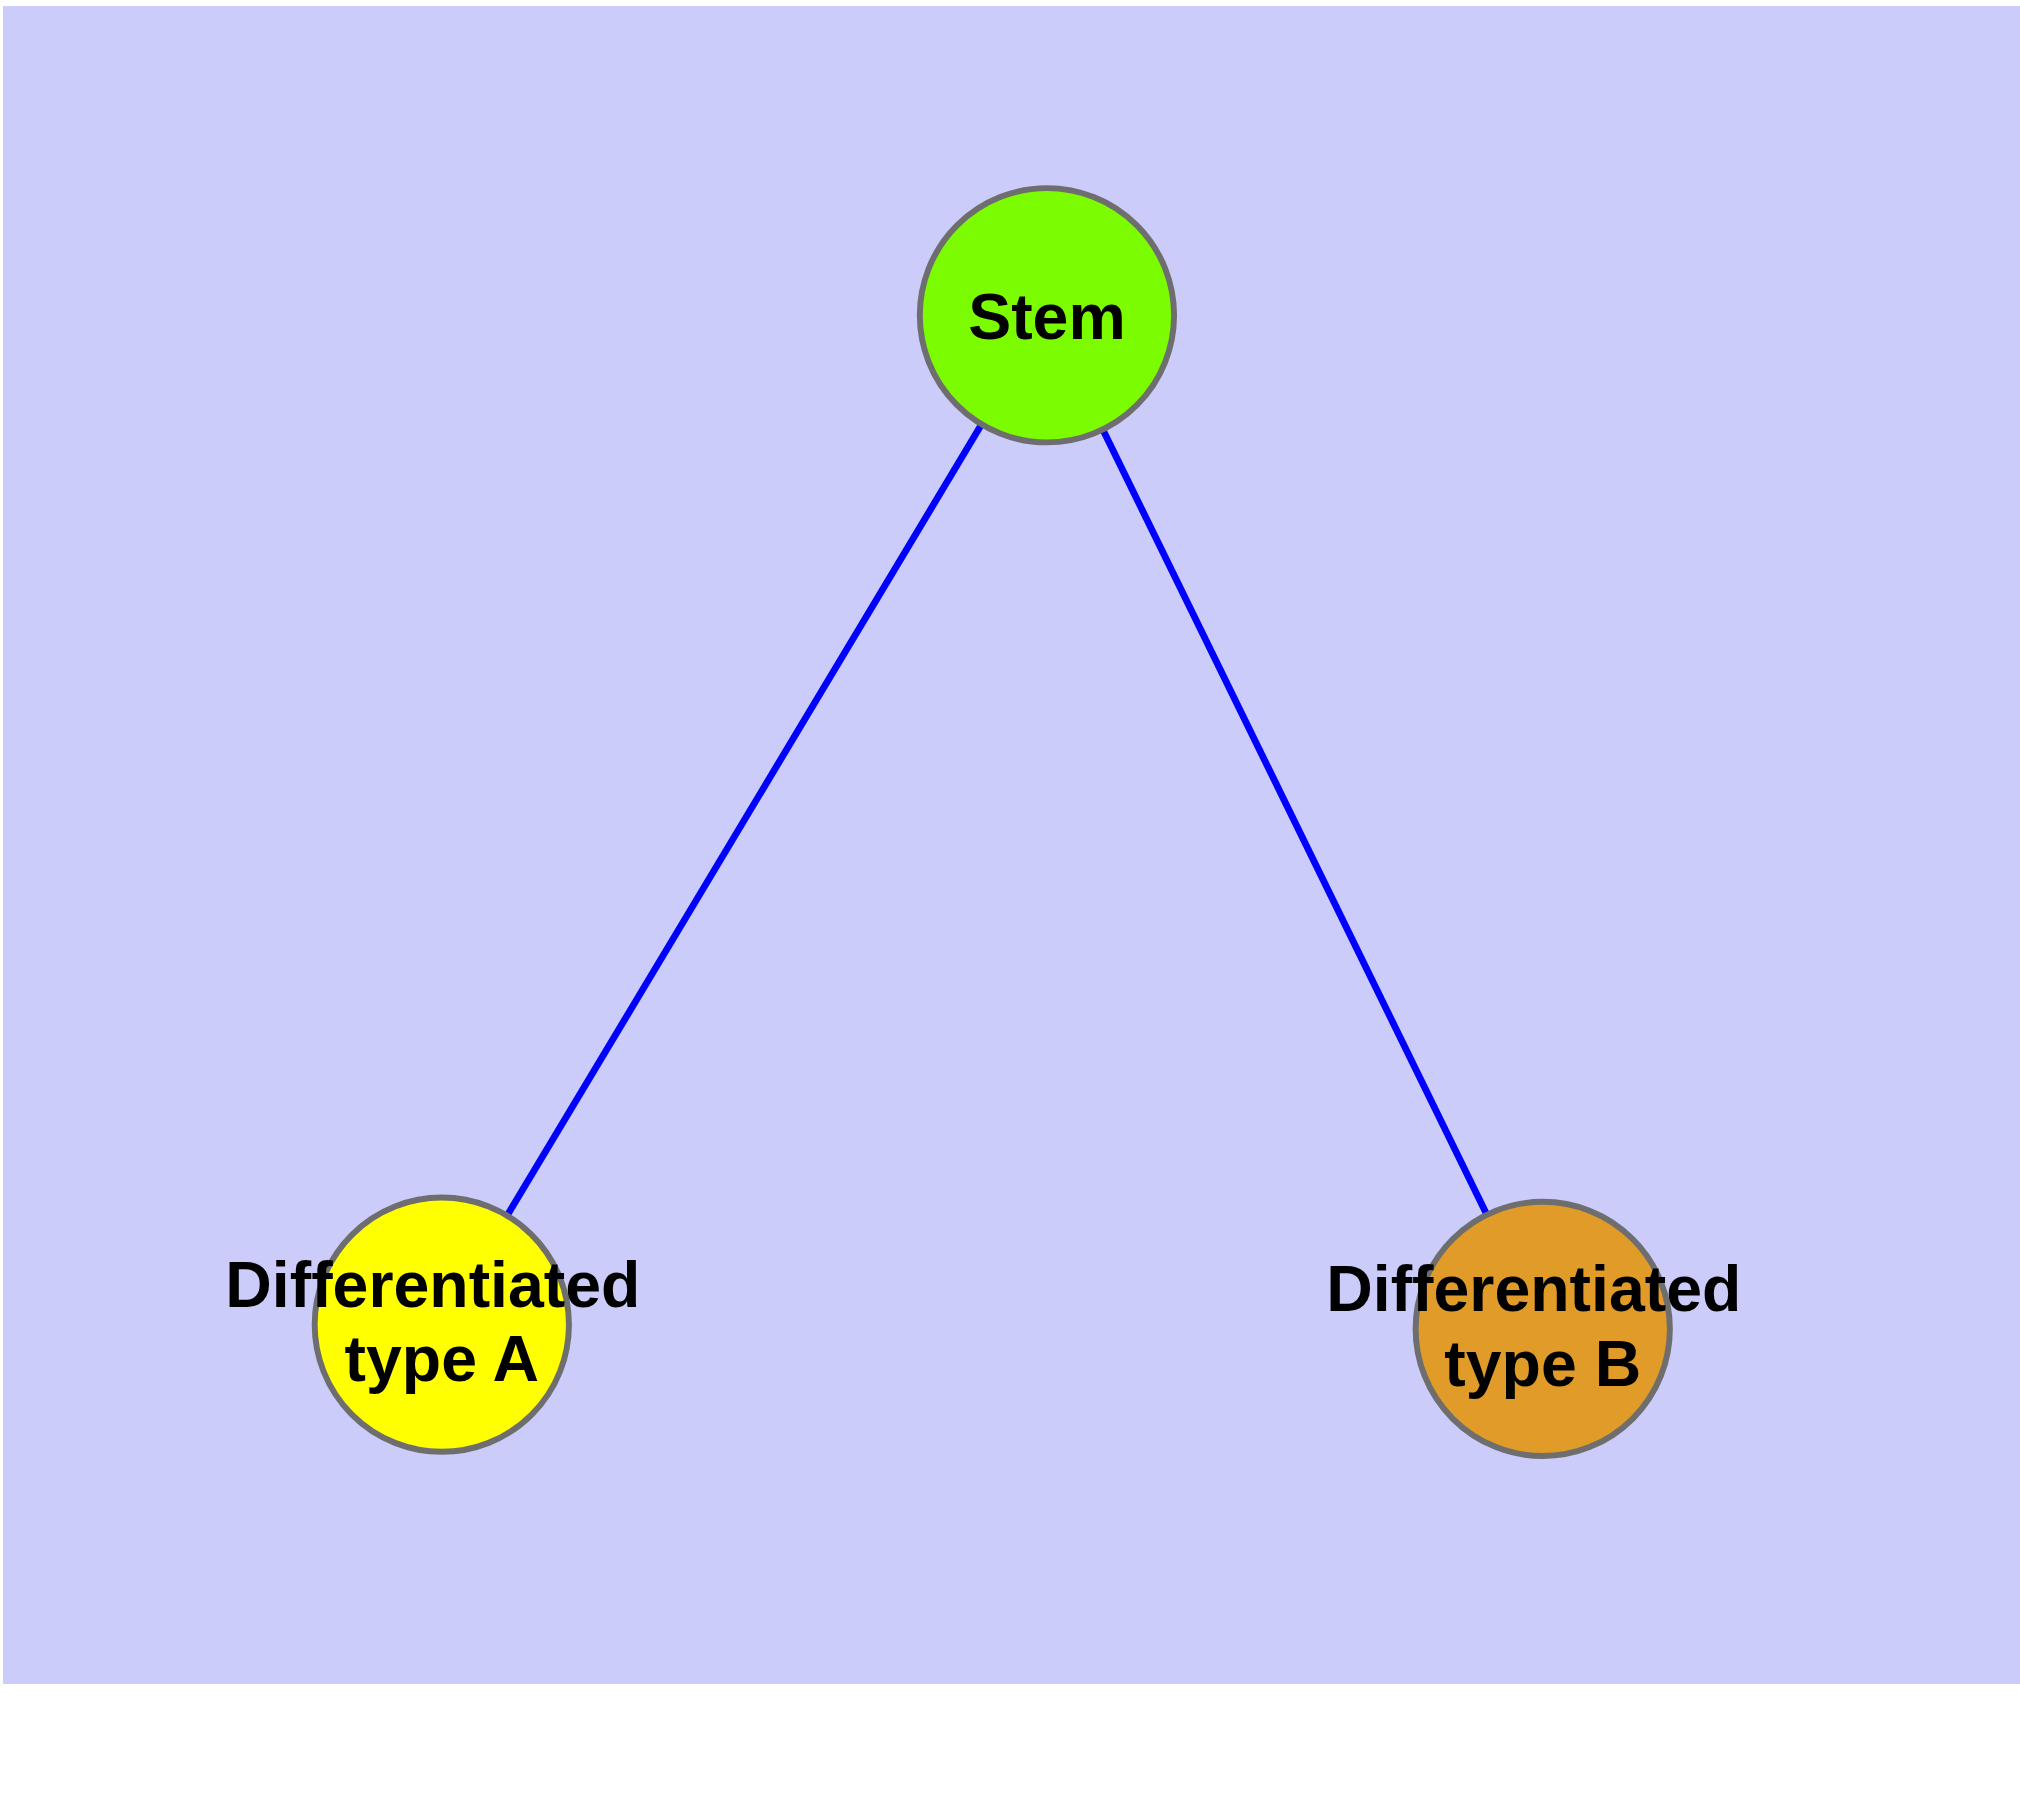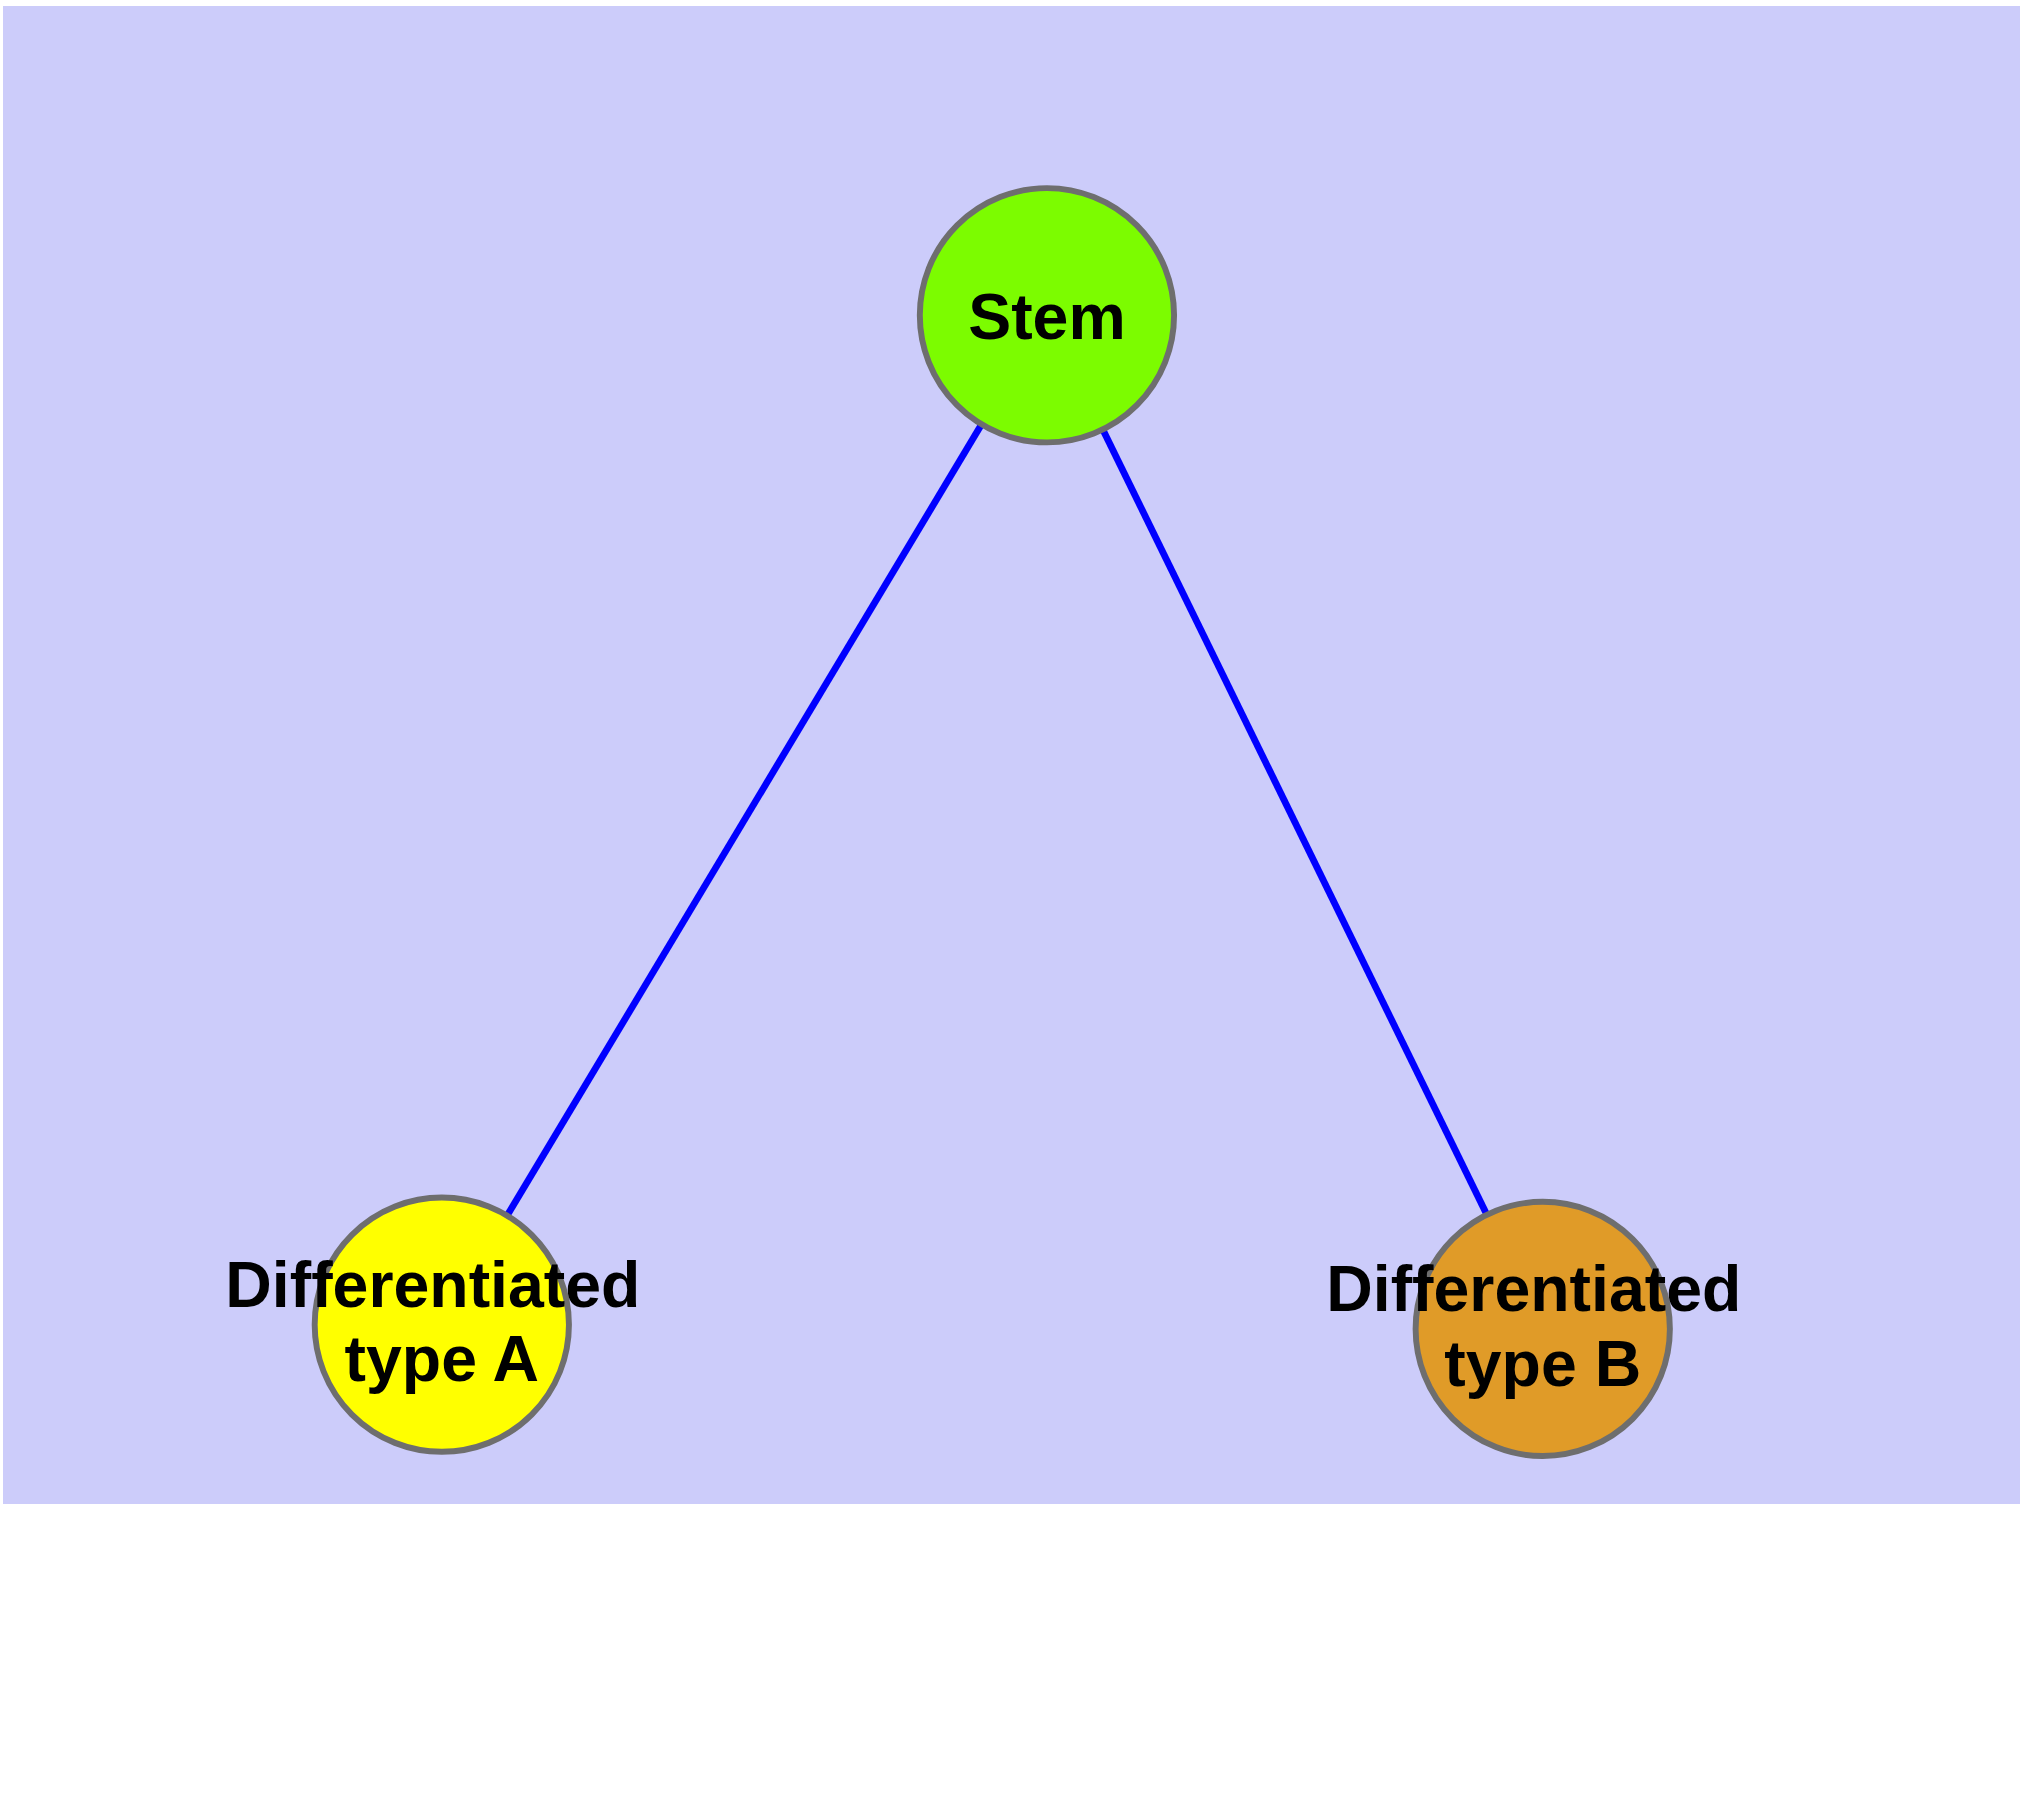--- a/index.html
+++ b/index.html
@@ -4,21 +4,21 @@
 <title>Cell Differentiation Graph</title>
 <style>
   html, body {
     margin: 0;
     padding: 0;
     background: #ffffff;
   }
   #canvas {
     position: relative;
     width: 2021px;
-    height: 1504px;
+    height: 1684px;
     background: #ffffff;
     overflow: hidden;
     font-family: "Liberation Sans", sans-serif;
   }
   #plot-area {
     position: absolute;
     left: 3.4px;
     top: 6px;
     width: 2017px;
     height: 1806px;

